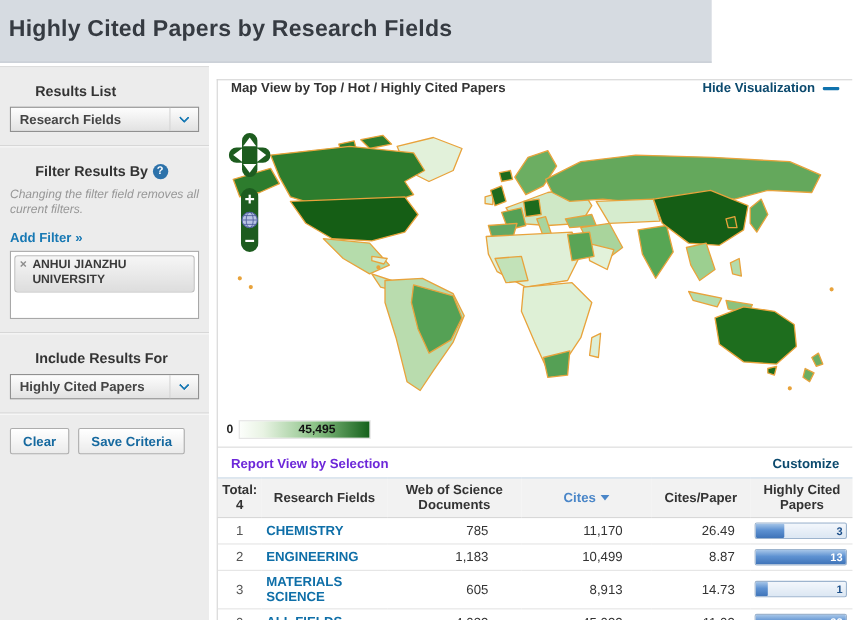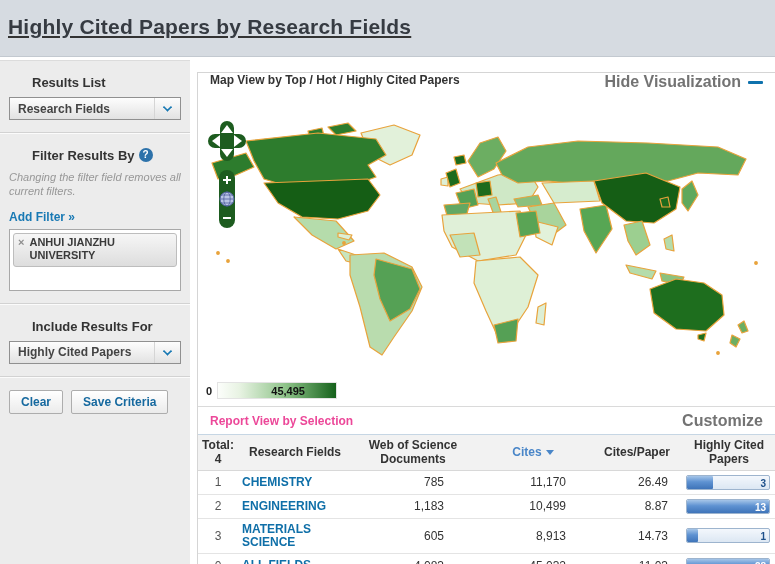--- a/index.html
+++ b/index.html
@@ -3,22 +3,22 @@
 <meta charset="utf-8">
 <style>
   * { box-sizing: border-box; margin: 0; padding: 0; }
   html,body { width:775px; height:564px; }
   body {
     font-family: "Liberation Sans", sans-serif;
     background:#fff; position:relative; overflow:hidden; color:#333;
   }
   
   .page-header {
-    position:absolute; top:0; left:0; width:775px; height:57px;
-    background:#d6dbe1; border-bottom:1px solid #c3c9d0;text-decoration:underline;
+    position:absolute; top:0; left:0; width:647px; height:57px;
+    background:#d6dbe1; border-bottom:1px solid #c3c9d0;
   }
   .page-header h1 {
     padding:15px 0 0 8px; font-size:21px; font-weight:bold; color:#363b42;
     letter-spacing:.2px;
   }
   
   .sidebar {
     position:absolute; top:60px; left:0; width:190px; bottom:0;
     background:#ececec; border-top:1px solid #dcdcdc;
   }
@@ -61,42 +61,42 @@
   
   .main {
     position:absolute; left:197px; top:72px; width:578px; bottom:0;
     background:#fff; border-left:1px solid #d5d5d5; border-top:1px solid #d5d5d5;
   }
   .map-header {
     height:30px; display:flex; justify-content:space-between; align-items:flex-start;
     padding:0 12px 0 12px;
   }
   .map-title { font-size:12px; font-weight:bold; color:#333; }
-  .link-blue { color:#737373; font-weight:bold; font-size:16px; text-decoration:none; cursor:pointer; }
+  .link-blue { color:#0c4a6e; font-weight:bold; font-size:12px; text-decoration:none; cursor:pointer; }
   .hide-wrap { display:flex; align-items:center; gap:7px; }
   .minus-icon { width:15px; height:3px; background:#0f72ad; border-radius:1px; cursor:pointer; }
   .map-area { position:relative; height:303px; }
   .map-svg { position:absolute; left:0; top:0; }
   .map-controls { position:absolute; left:10px; top:18px; width:40px; }
   .zoom-pill { margin:5px 0 0 11px; }
   .legend { position:absolute; left:8px; bottom:7px; display:flex; align-items:center; gap:5px; }
   .legend-min { font-size:11px; font-weight:bold; color:#222; }
   .legend-bar {
     width:120px; height:17px;
     background:linear-gradient(to right,#fcfefb,#e8f3e3 18%,#8cc287 58%,#15611b 100%);
     border:1px solid #e3e3e3; display:flex; align-items:center; justify-content:center;
     padding-left:22px;
   }
   .legend-max { font-size:11px; font-weight:bold; color:#111; }
   
   .report-header {
     height:28px; display:flex; justify-content:space-between; align-items:center;
     padding:0 12px; border-top:1px solid #dadada;
   }
-  .report-title { font-size:12px; font-weight:bold; color:#ec4899; }
+  .report-title { font-size:12px; font-weight:bold; color:#6d28d9; }
   table.report { width:100%; border-collapse:collapse; font-size:12px; table-layout:fixed; }
   table.report col.c-rank { width:40px; }
   table.report col.c-field { width:114px; }
   table.report col.c-docs { width:122px; }
   table.report col.c-cites { width:118px; }
   table.report col.c-cpp { width:90px; }
   table.report col.c-bar { width:94px; }
   thead th {
     background:#f2f2f2; border-top:1px solid #c6d6e4; border-bottom:1px solid #d8d8d8;
     font-weight:bold; color:#333; padding:3px 4px; line-height:1.2; text-align:center;

